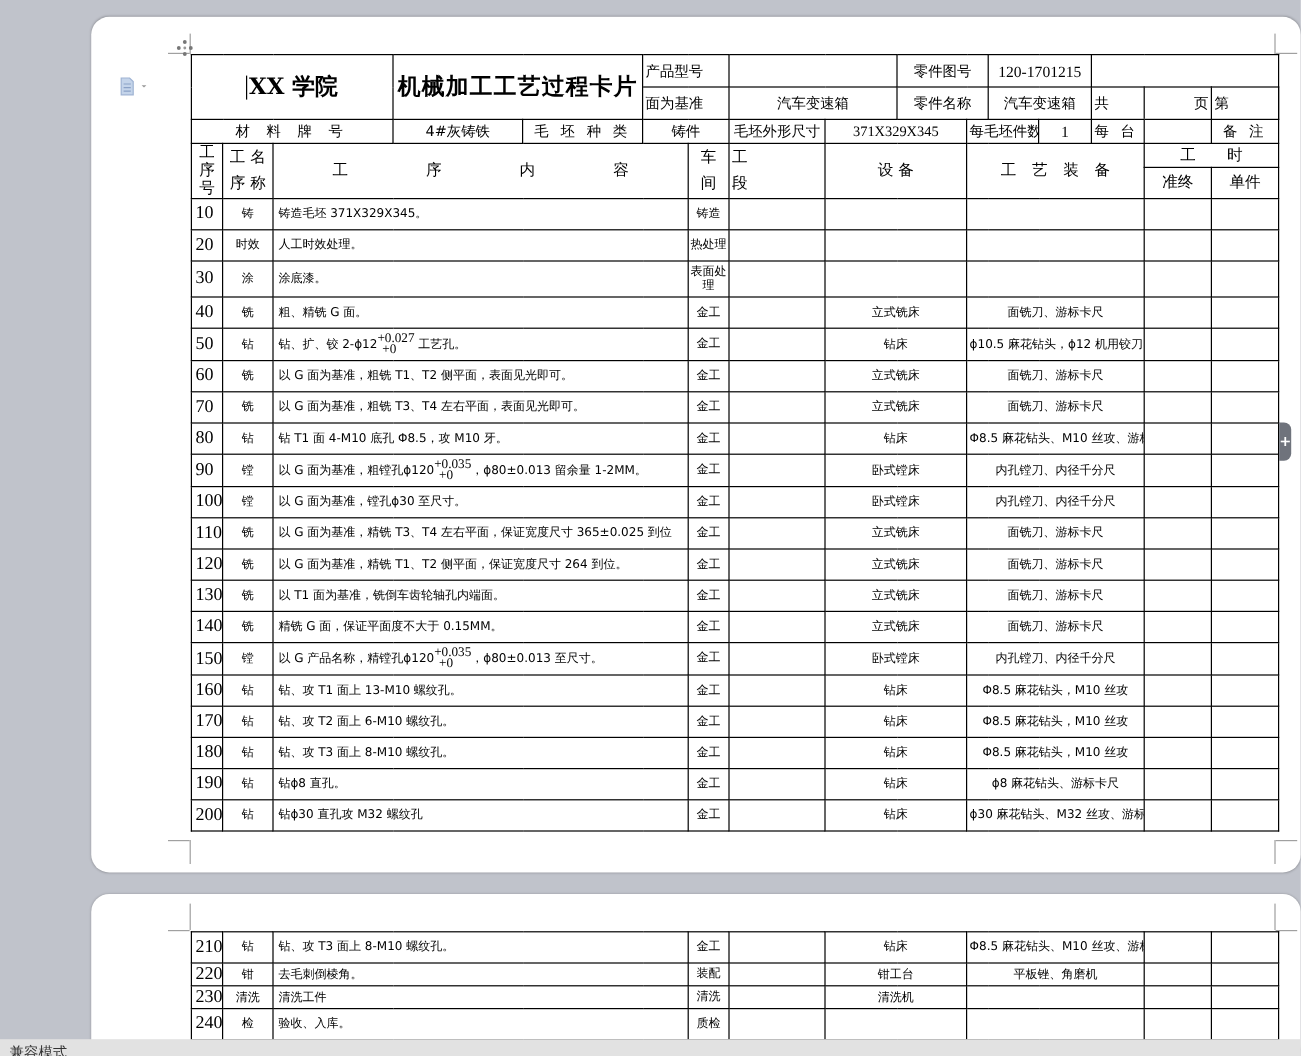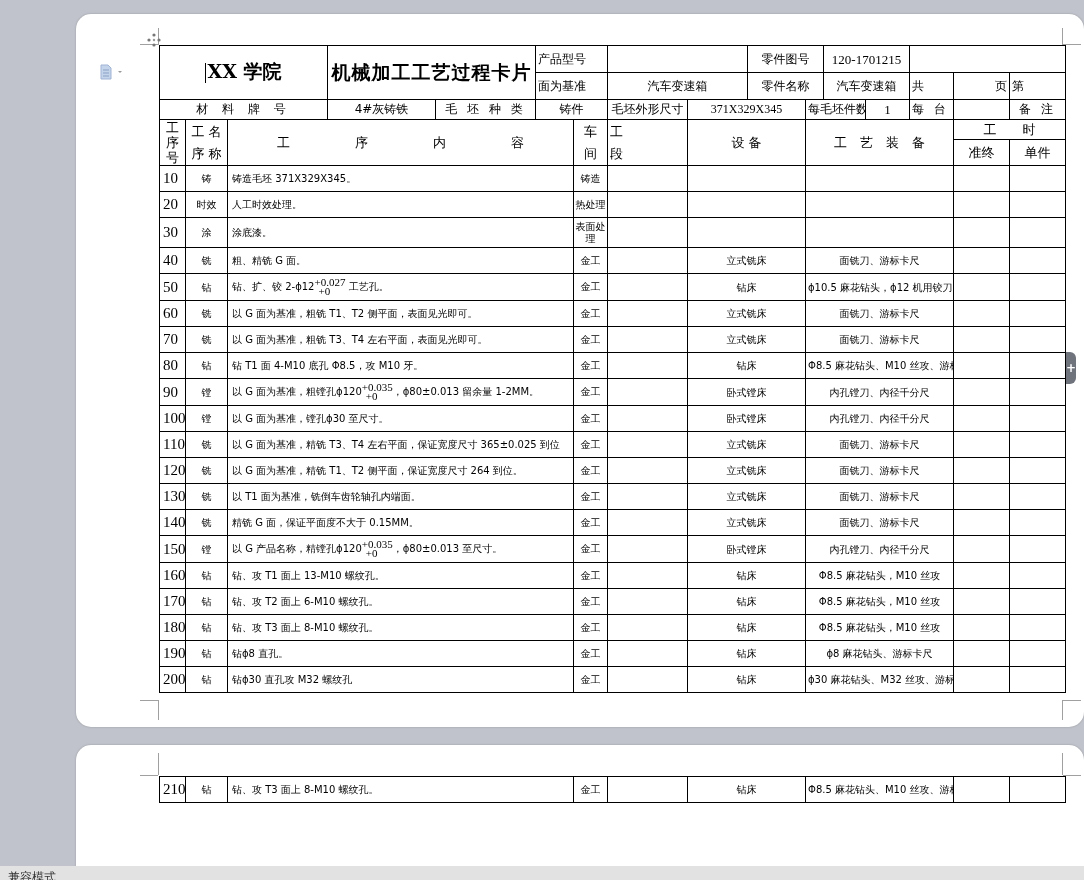--- a/index.html
+++ b/index.html
@@ -418,17 +418,50 @@
           <td class="seq">210</td>
           <td class="small">钻</td>
           <td class="content" colspan="4">钻、攻 T3 面上 8-M10 螺纹孔。</td>
           <td class="small" style="white-space: normal; line-height: 12px; padding: 0px;">金工</td>
           <td></td>
           <td class="small" colspan="2">钻床</td>
           <td class="small" colspan="4">Φ8.5 麻花钻头、M10 丝攻、游标卡尺</td>
           <td></td>
           <td></td>
         </tr>
+        <tr style="height: 19px;">
+          <td class="seq">220</td>
+          <td class="small">钳</td>
+          <td class="content" colspan="4">去毛刺倒棱角。</td>
+          <td class="small" style="white-space: normal; line-height: 12px; padding: 0px;">装配</td>
+          <td></td>
+          <td class="small" colspan="2">钳工台</td>
+          <td class="small" colspan="4">平板锉、角磨机</td>
+          <td></td>
+          <td></td>
+        </tr>
+        <tr style="height: 19px;">
+          <td class="seq">230</td>
+          <td class="small">清洗</td>
+          <td class="content" colspan="4">清洗工件</td>
+          <td class="small" style="white-space: normal; line-height: 12px; padding: 0px;">清洗</td>
+          <td></td>
+          <td class="small" colspan="2">清洗机</td>
+          <td class="small" colspan="4"></td>
+          <td></td>
+          <td></td>
+        </tr>
+        <tr style="height: 26px;">
+          <td class="seq">240</td>
+          <td class="small">检</td>
+          <td class="content" colspan="4">验收、入库。</td>
+          <td class="small" style="white-space: normal; line-height: 12px; padding: 0px;">质检</td>
+          <td></td>
+          <td class="small" colspan="2"></td>
+          <td class="small" colspan="4"></td>
+          <td></td>
+          <td></td>
+        </tr>
       </tbody>
   </table>
 </div>
 
 <div class="statusbar"><span>兼容模式</span></div>
 
 </body></html>

